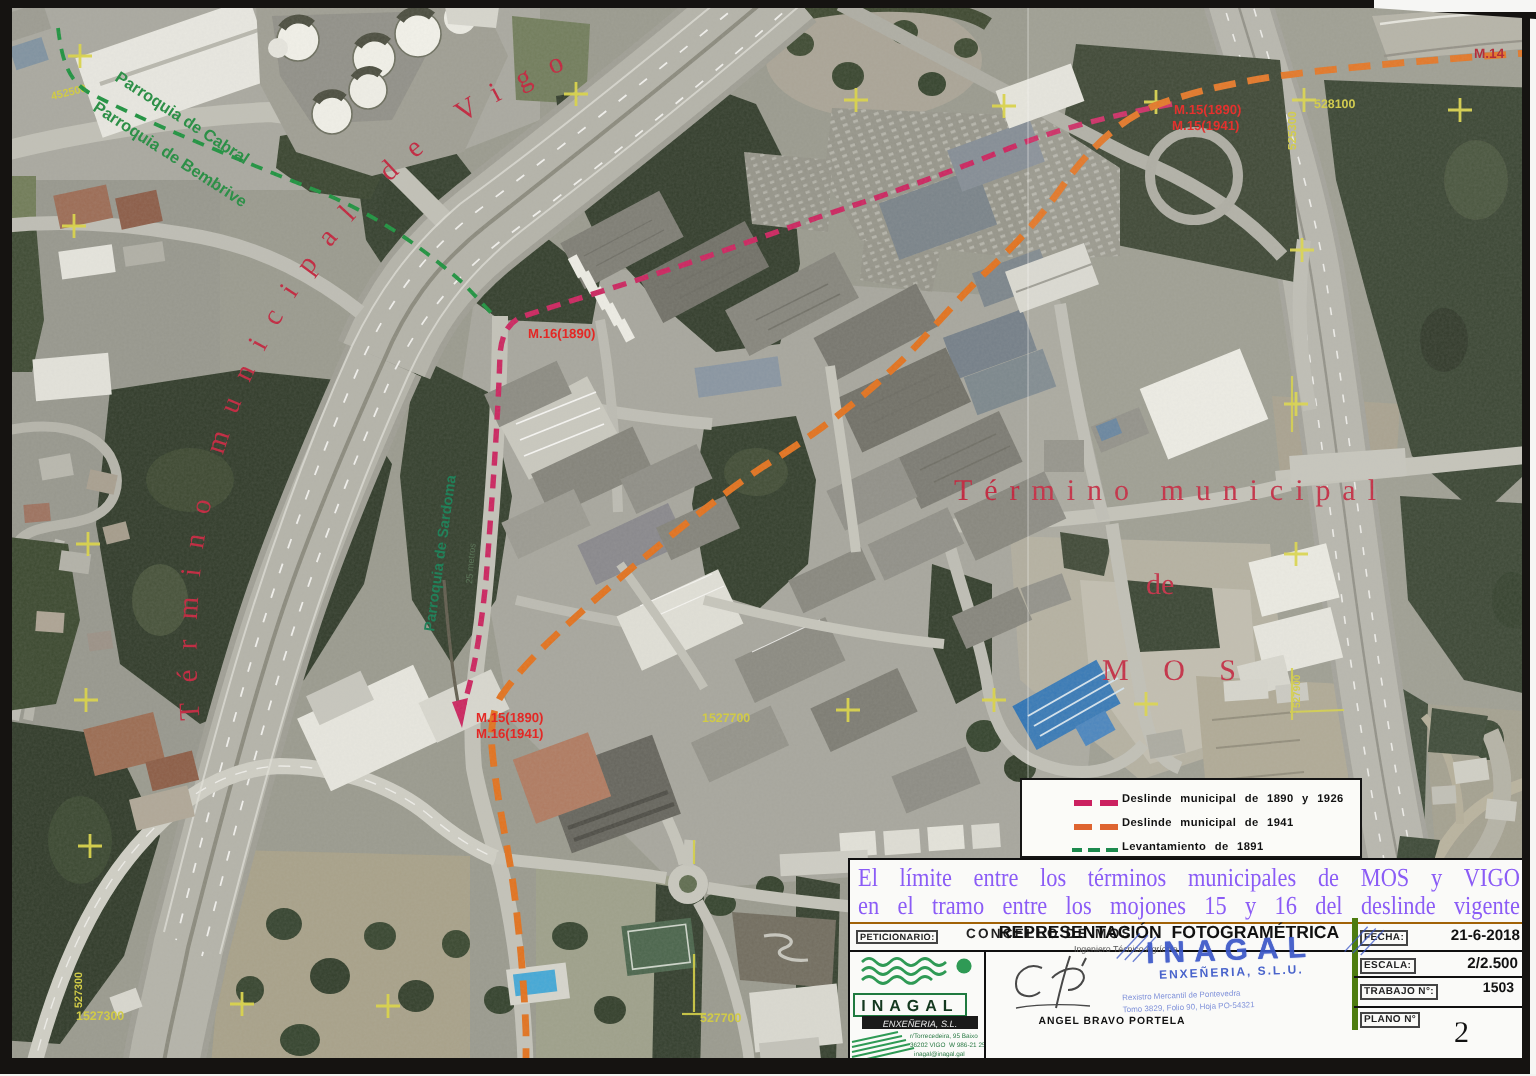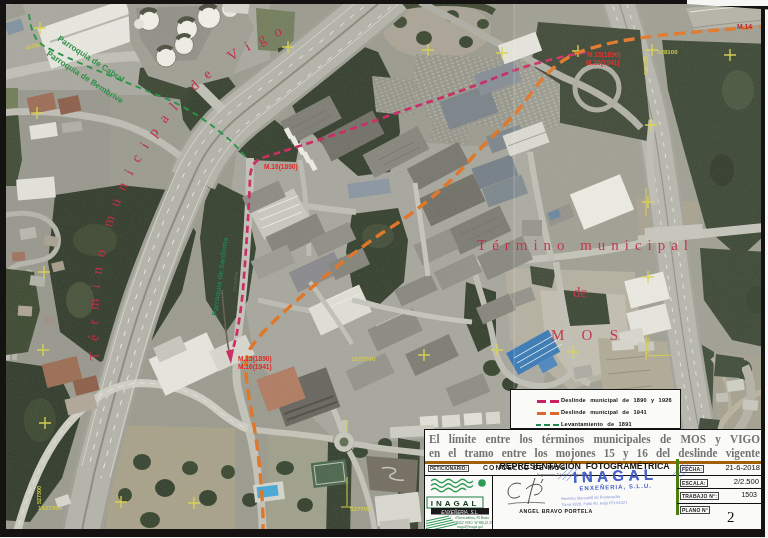--- a/index.html
+++ b/index.html
@@ -4,31 +4,31 @@
 <style>
 html,body{margin:0;padding:0}
 #page{position:relative;width:768px;height:538px;background:#fff;overflow:hidden;font-family:"Liberation Sans",sans-serif}
 #photo{position:absolute;left:0;top:0}
 .abs{position:absolute}
 #legend{position:absolute;left:510px;top:389px;width:169px;height:38px;background:#fbfbf8;border:1px solid #151515;z-index:20}
 .lrow{position:absolute;left:0;width:100%;height:12px;font-size:5.6px;font-weight:bold;color:#111;letter-spacing:.2px}
 .lrow .txt{position:absolute;left:50px;top:3px;white-space:nowrap;word-spacing:2.5px}
 .dash{position:absolute;top:6px;height:2.8px}
 #titleblock{position:absolute;left:424px;top:429px;width:340px;height:102px;background:#fafaf8;border:1.5px solid #101010;box-sizing:border-box;z-index:21}
-#tb-title{position:absolute;left:0;top:0;width:336.5px;height:31px;border-bottom:3px solid #a16207;font-family:"Liberation Serif",serif;font-weight:bold;color:#737373}
+#tb-title{position:absolute;left:0;top:0;width:336.5px;height:31px;border-bottom:1px solid #a16207;font-family:"Liberation Serif",serif;font-weight:normal;color:#8b5cf6}
 .tline{position:absolute;left:4px;width:384px;transform:scaleX(.862);transform-origin:0 0;font-size:13px;white-space:nowrap;display:flex;justify-content:space-between}
 #tb-pet{position:absolute;left:0;top:31px;width:251px;height:14px;border-bottom:1px solid #101010;border-right:1px solid #101010}
 #tb-fecha{position:absolute;left:252px;top:31px;width:88px;height:14px;border-bottom:1px solid #101010}
 #tb-logo{position:absolute;left:0;top:45px;width:67px;height:56px;border-right:1px solid #101010}
 #tb-center{position:absolute;left:68px;top:29px;width:183px;height:56px;border-right:3px solid #4d7c0f}
 #tb-escala{position:absolute;left:252px;top:45px;width:88px;height:13px;border-bottom:1px solid #101010}
 #tb-trab{position:absolute;left:252px;top:58px;width:88px;height:15px;border-bottom:1px solid #101010}
 #tb-plano{position:absolute;left:252px;top:73px;width:88px;height:28px}
 .lab{font-size:4.6px;font-weight:bold;color:#222;letter-spacing:.2px;border:0.5px solid #444;padding:0 1px}
-.val{font-size:7.6px;font-weight:normal;color:#111}
+.val{font-size:7.6px;font-weight:bold;color:#111}
 #stamp{position:absolute;left:58px;top:8px;width:130px;height:56px;transform:rotate(-2.2deg);color:#3352c6;z-index:5;opacity:.92}
 #frame-l,#frame-t,#frame-b,#frame-r{position:absolute;background:#151311;z-index:30}
 </style>
 </head>
 <body>
 <div id="page">
 <svg id="photo" width="768" height="538" viewBox="0 0 768 538">
 <defs>
 <filter id="grain" x="0" y="0" width="100%" height="100%">
 <feTurbulence type="fractalNoise" baseFrequency="0.8" numOctaves="2" result="n"></feTurbulence>

